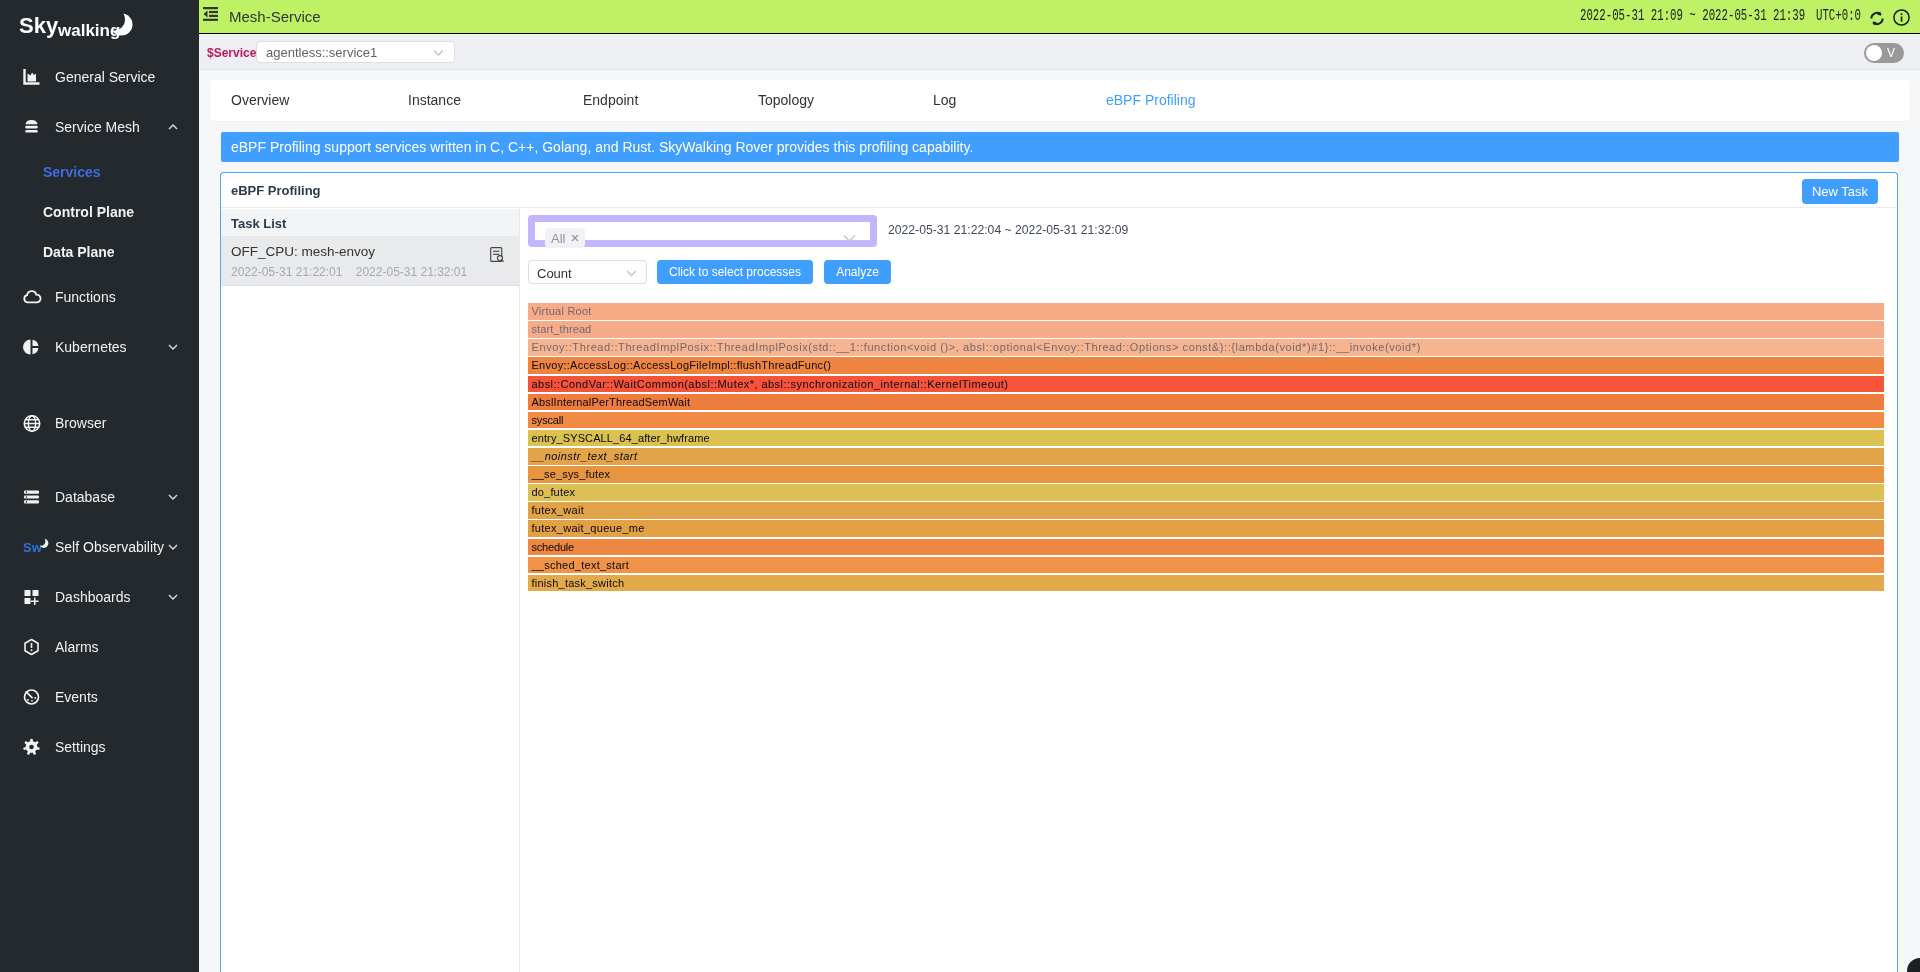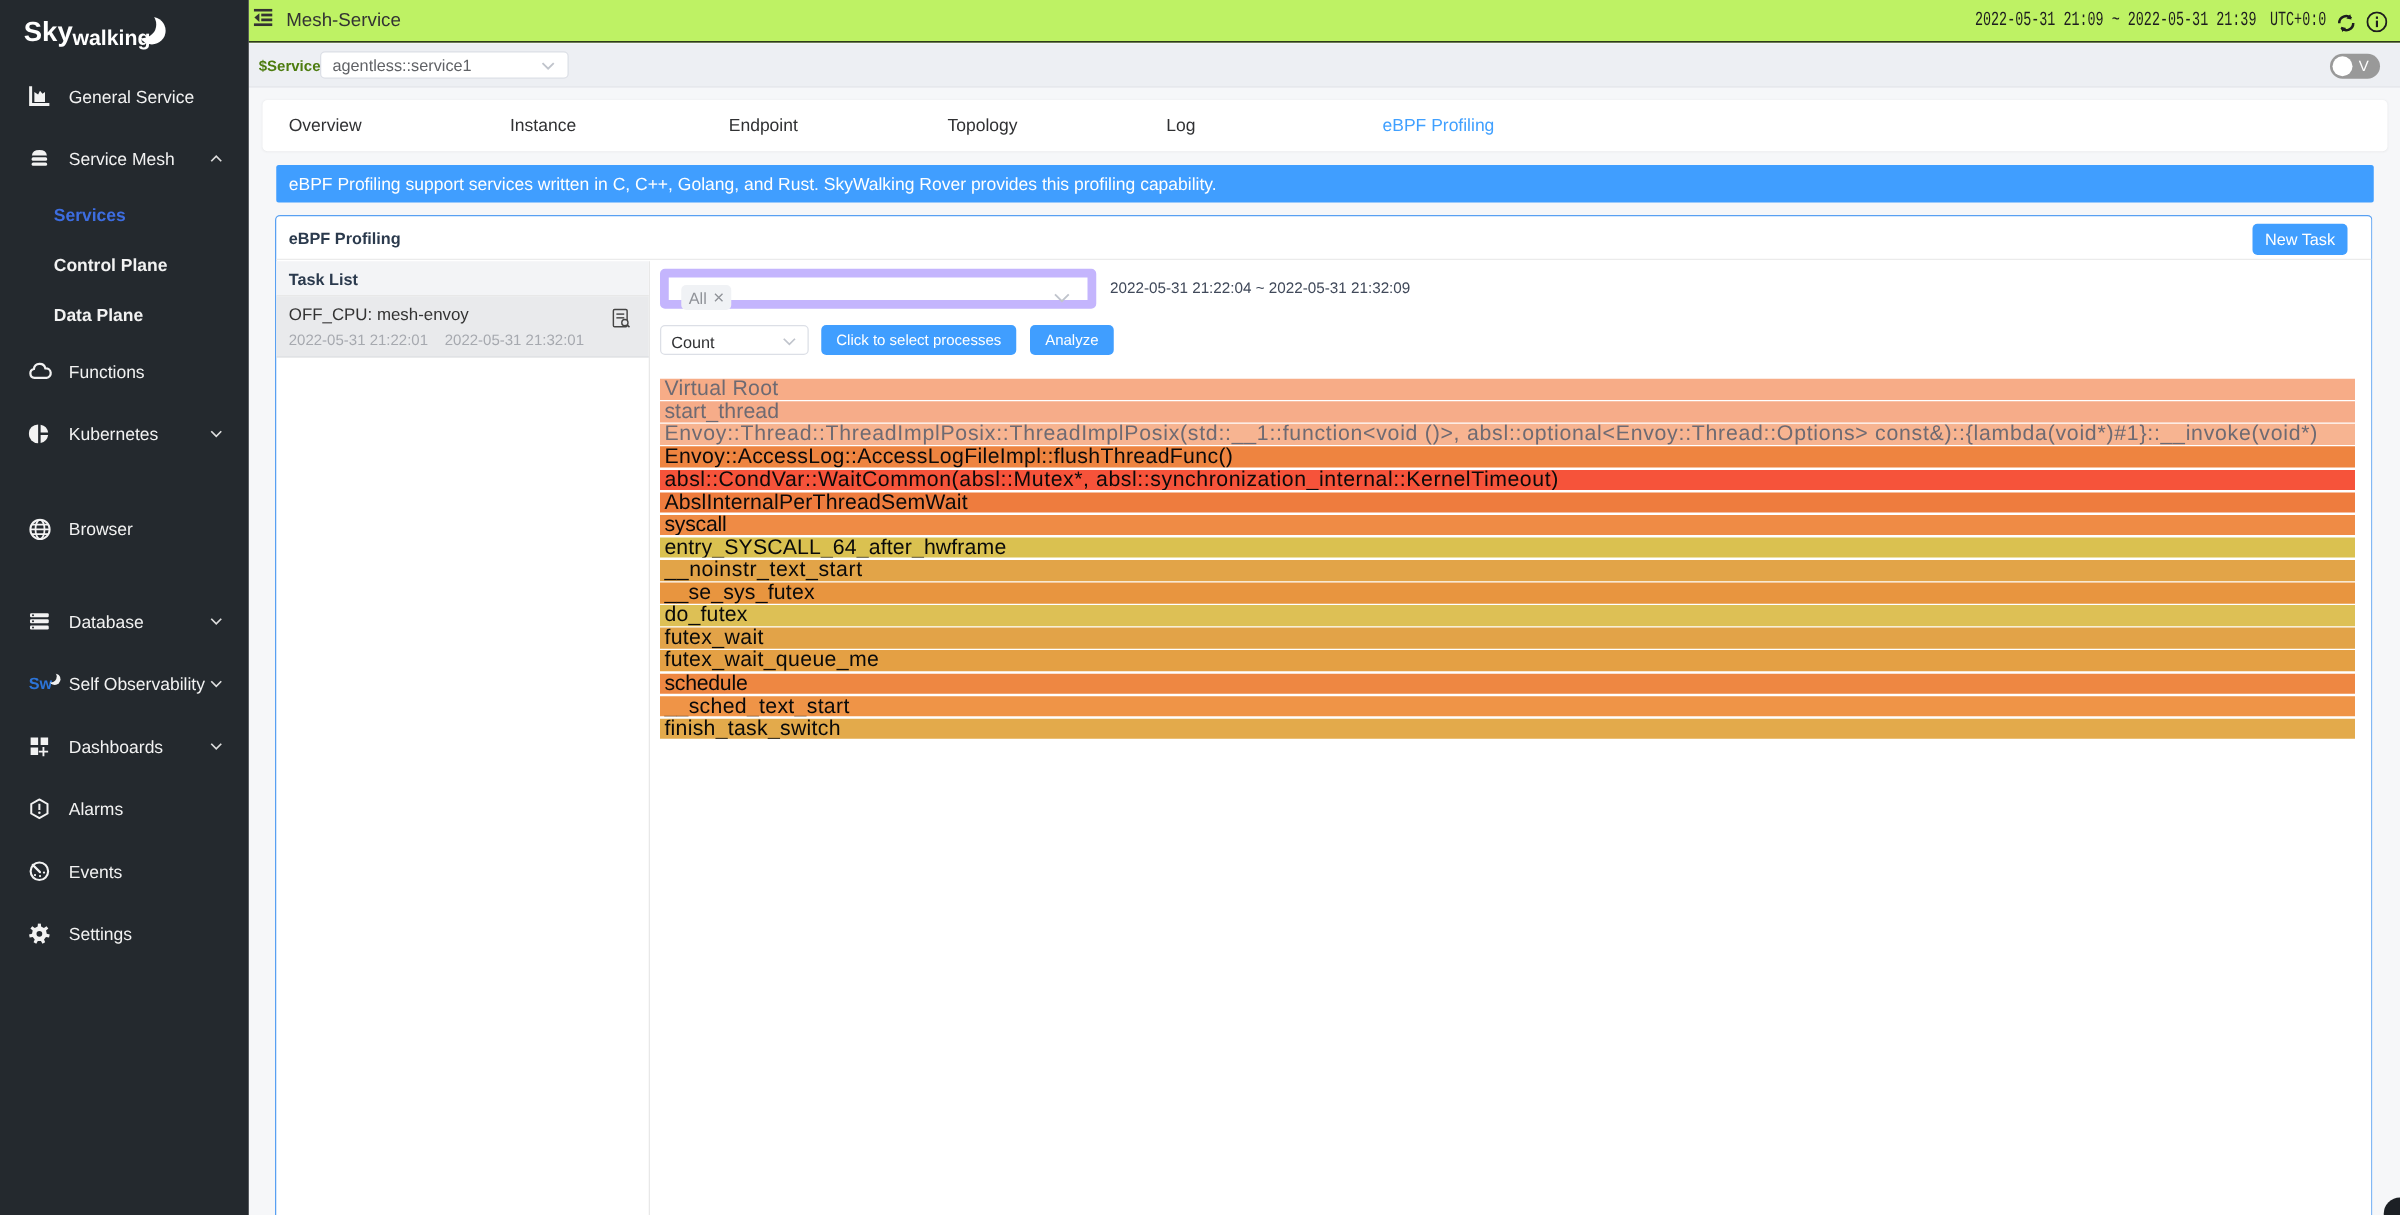--- a/index.html
+++ b/index.html
@@ -11,21 +11,21 @@
 .mi .ic { position:absolute; left:23px; top:50%; transform:translateY(-50%); width:17px; height:17px; }
 .mi .chev { position:absolute; left:167px; top:50%; transform:translateY(-50%); width:12px; height:12px; }
 .smi { position:absolute; left:0; width:199px; height:40px; color:#f2f2f2; font-size:14px; }
 .smi .txt { position:absolute; left:43px; top:50%; transform:translateY(-50%);font-weight:bold; }
 #main { position:absolute; left:199px; top:0; width:1721px; height:972px; }
 #topbar { position:absolute; left:0; top:0; width:1721px; height:34px; background:#bef264; border-bottom:1px solid #000000; }
 #title { position:absolute; left:30px; top:8px; font-size:15px; font-weight:500; color:#333; }
 #timestr { position:absolute; left:1381px; top:7px; font-family:"Liberation Mono", monospace; font-size:16px; color:#1d1d1f; transform:scaleX(0.67); transform-origin:0 0; white-space:nowrap; }
 #utcstr { position:absolute; left:1617px; top:7px; font-family:"Liberation Mono", monospace; font-size:16px; color:#1d1d1f; transform:scaleX(0.67); transform-origin:0 0; white-space:nowrap; }
 #svcbar { position:absolute; left:0; top:35px; width:1721px; height:35px; background:#edeff3; border-bottom:1px solid #e4e6ea; }
-#svclabel { position:absolute; left:8px; top:11px; font-size:12px; font-weight:700; color:#4d7c0f; }
+#svclabel { position:absolute; left:8px; top:11px; font-size:12px; font-weight:700; color:#be185d; }
 #svcsel { position:absolute; left:57px; top:6px; width:199px; height:22px; background:#fff; border:1px solid #dcdfe6; border-radius:4px; }
 #svcsel span { position:absolute; left:9px; top:3px; font-size:13px; color:#606266; }
 #toggle { position:absolute; right:16px; top:8px; width:40px; height:20px; background:#999; border-radius:10px; }
 #toggle .knob { position:absolute; left:2px; top:2px; width:16px; height:16px; background:#fff; border-radius:50%; }
 #toggle .tv { position:absolute; right:9px; top:3px; color:#fff; font-size:12px; }
 #tabcard { position:absolute; left:11px; top:80px; width:1700px; height:41px; background:#fff; border-radius:4px; box-shadow:0 0 2px rgba(0,0,0,0.06); }
 .tab { position:absolute; top:12px; font-size:14px; color:#303133; }
 #banner { position:absolute; left:22px; top:132px; width:1678px; height:30px; background:#409eff; border-radius:2px; color:#fff; font-size:14px; font-weight:500; line-height:30px; padding-left:10px; }
 #card { position:absolute; left:21px; top:172px; width:1678px; height:840px; background:#fff; border:1px solid #58a0f2; border-radius:4px; border-bottom:none; }
 #cardhead { position:absolute; left:0; top:0; width:100%; height:35px; border-bottom:1px solid #ebebeb; }
@@ -39,21 +39,21 @@
 #tlitem .d { position:absolute; left:10px; top:28px; font-size:12px; color:#a6a9af; }
 #tlitem .ic { position:absolute; right:14px; top:9px; width:17px; height:17px; }
 #rp { position:absolute; left:300px; top:36px; width:1377px; height:763px; }
 #bigsel { position:absolute; left:7px; top:6px; width:349px; height:32px; background:#fff; border:7px solid #c4b5fd; border-radius:4px; }
 #bigsel .tag { position:absolute; left:10px; top:6px; height:20px; background:#f0f2f5; border-radius:4px; font-size:13px; color:#909399; padding:0 6px; display:flex; align-items:center; white-space:nowrap; }
 #daterange { position:absolute; left:367px; top:14px; font-size:12.2px; color:#40495a; }
 #countsel { position:absolute; left:7px; top:51px; width:119px; height:24px; background:#fff; border:1px solid #dcdfe6; border-radius:4px; }
 #countsel span { position:absolute; left:8px; top:5px; font-size:13px; color:#303133; }
 .btn { position:absolute; top:51px; height:24px; background:#409eff; border-radius:4px; color:#fff; font-size:12px; text-align:center; line-height:24px; }
 #flame { position:absolute; left:329px; top:303px; width:1356px; height:290px; }
-.fr { position:absolute; left:0; width:1356px; height:16.55px; font-size:17px; color:#0a0a0a; line-height:16.55px; padding-left:3.5px; white-space:nowrap; overflow:hidden; }
+.fr { position:absolute; left:0; width:1356px; height:16.55px; font-size:11px; color:#0a0a0a; line-height:16.55px; padding-left:3.5px; white-space:nowrap; overflow:hidden; }
 .fr span { display:inline-block; white-space:pre; }
 .fr.g { color:#6e6a72; }
 #corner { position:absolute; right:0; bottom:0; width:13px; height:14px; background:#1c2025; border-top-left-radius:13px; }
 svg { display:block; }
 </style>
 </head>
 <body>
 <div id="sidebar">
   <div class="logo">
     <svg width="120" height="34" viewBox="0 0 120 34" style="overflow:visible">
@@ -303,21 +303,21 @@
   </div>
   <div id="flame">
       <div class="fr g" style="top:0.0px;background:#f7ac87"><span style="letter-spacing: 0.234px;">Virtual Root</span></div>
       <div class="fr g" style="top:18.1px;background:#f6ac89"><span style="letter-spacing: 0.094px;">start_thread</span></div>
       <div class="fr g" style="top:36.2px;background:#f7b491"><span style="letter-spacing: 0.595px;">Envoy::Thread::ThreadImplPosix::ThreadImplPosix(std::__1::function&lt;void ()&gt;, absl::optional&lt;Envoy::Thread::Options&gt; const&amp;)::{lambda(void*)#1}::__invoke(void*)</span></div>
       <div class="fr" style="top:54.4px;background:#ee8440"><span style="letter-spacing: 0.274px;">Envoy::AccessLog::AccessLogFileImpl::flushThreadFunc()</span></div>
       <div class="fr" style="top:72.5px;background:#f6533a"><span style="letter-spacing: 0.461px;">absl::CondVar::WaitCommon(absl::Mutex*, absl::synchronization_internal::KernelTimeout)</span></div>
       <div class="fr" style="top:90.6px;background:#ee7c3e"><span style="letter-spacing: 0.156px;">AbslInternalPerThreadSemWait</span></div>
       <div class="fr" style="top:108.7px;background:#ef8b45"><span style="letter-spacing: -0.174px;">syscall</span></div>
       <div class="fr" style="top:126.8px;background:#dac150"><span style="letter-spacing: 0.11px;">entry_SYSCALL_64_after_hwframe</span></div>
-      <div class="fr" style="top:145.0px;background:#e2a448"><span style="letter-spacing: 0.466px;">__noinstr_text_start</span></div>
+      <div class="fr" style="top:145.0px;background:#e2a448"><span style="letter-spacing: 0.466px; font-style: italic;">__noinstr_text_start</span></div>
       <div class="fr" style="top:163.1px;background:#e8953f"><span style="letter-spacing: 0.154px;">__se_sys_futex</span></div>
       <div class="fr" style="top:181.2px;background:#ddc055"><span style="letter-spacing: 0.178px;">do_futex</span></div>
       <div class="fr" style="top:199.3px;background:#e2a348"><span style="letter-spacing: 0.295px;">futex_wait</span></div>
       <div class="fr" style="top:217.4px;background:#e4a044"><span style="letter-spacing: 0.289px;">futex_wait_queue_me</span></div>
       <div class="fr" style="top:235.6px;background:#ee8742"><span style="letter-spacing: -0.193px;">schedule</span></div>
       <div class="fr" style="top:253.7px;background:#ef9447"><span style="letter-spacing: 0.252px;">__sched_text_start</span></div>
       <div class="fr" style="top:271.8px;background:#e3aa4b"><span style="letter-spacing: 0.229px;">finish_task_switch</span></div>
     </div>
 </div>
 <div id="corner"></div>

